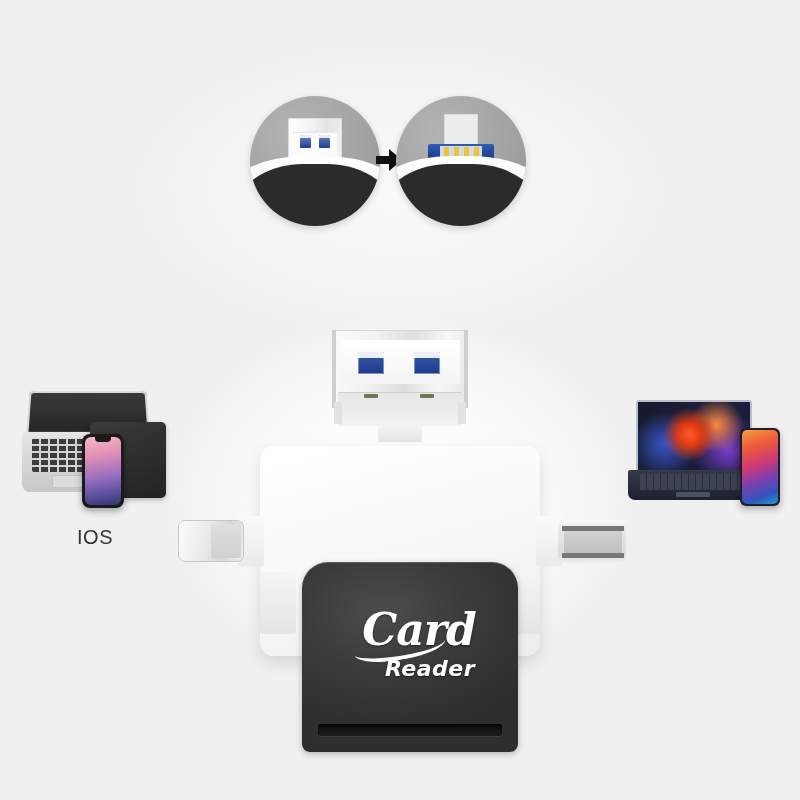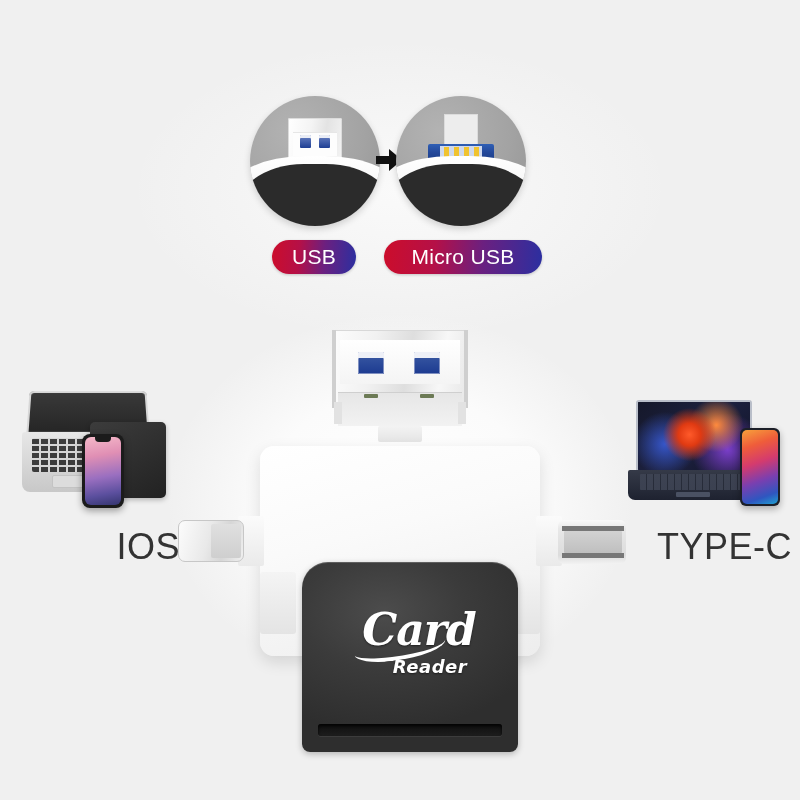--- a/index.html
+++ b/index.html
@@ -168,21 +168,21 @@
     letter-spacing:-1px; text-shadow:0 1px 2px rgba(0,0,0,.5);
     padding-left:18px;
   }
   .logo .swash {
     position:absolute; left:52px; top:26px; width:92px; height:26px;
     border-bottom:4px solid #fff; border-radius:0 0 60% 40%;
     transform:rotate(-7deg);
   }
   .logo .reader {
     display:block; font-family:"DejaVu Sans", sans-serif; font-style:italic;
-    font-size:18px; font-weight:700; margin-top:4px; padding-left:40px;
+    font-size:22px; font-weight:700; margin-top:4px; padding-left:40px;
     letter-spacing:.5px; text-shadow:0 1px 2px rgba(0,0,0,.5);
   }
   
   .slot {
     position:absolute; left:16px; right:16px; bottom:16px; height:12px;
     background:linear-gradient(#0e0e0e,#1d1d1d);
     border-radius:3px; box-shadow:inset 0 2px 3px rgba(0,0,0,.8), 0 1px 0 rgba(255,255,255,.07);
   }
 
   
@@ -217,21 +217,21 @@
   .tc-inner {
     position:absolute; left:6px; right:4px; top:11px; bottom:11px;
     background:linear-gradient(#d2d2d2,#bfbfbf); border-radius:1px;
   }
 
   
   .feature { position:absolute; width:170px; text-align:center; }
   .feature.ios  { left:10px;  top:382px; }
   .feature.tc   { left:622px; top:382px; }
   .feature .caption {
-    margin-top:14px; font-size:36px; color:#333; letter-spacing:.5px;text-align:right;
+    margin-top:14px; font-size:20px; color:#333; letter-spacing:.5px;
   }
   .art { position:relative; height:130px; }
 
   
   .mb-screen {
     position:absolute; left:18px; top:8px; width:120px; height:44px;
     background:linear-gradient(#3a3a3a,#252525);
     border-radius:5px 5px 2px 2px;
     transform:perspective(200px) rotateX(14deg);
     box-shadow:inset 0 0 0 2px #d7d7d7;
@@ -345,24 +345,20 @@
             <div class="micro-pin"></div>
           </div>
         </div>
         <div class="micro-leg l"></div>
         <div class="micro-leg r"></div>
       </div>
       <div class="dome-lip"></div>
       <div class="dome"></div>
     </div>
 
-    <div class="badges">
-      <div class="badge usb">USB</div>
-      <div class="badge micro">Micro USB</div>
-    </div>
   </div>
 
   <div class="device">
 
     <div class="top-plug">
       <div class="tp-barrel">
         <div class="tp-edge l"></div>
         <div class="tp-edge r"></div>
         <div class="tp-tongue"></div>
         <div class="tp-pad a"></div>
@@ -430,16 +426,15 @@
         <div class="gl-art"></div>
       </div>
       <div class="gl-base">
         <div class="gl-kb"></div>
         <div class="gl-pad"></div>
       </div>
       <div class="cphone">
         <div class="cphone-scr"></div>
       </div>
     </div>
-    <div class="caption">TYPE-C</div>
   </div>
 
 </div>
 
 </body></html>

